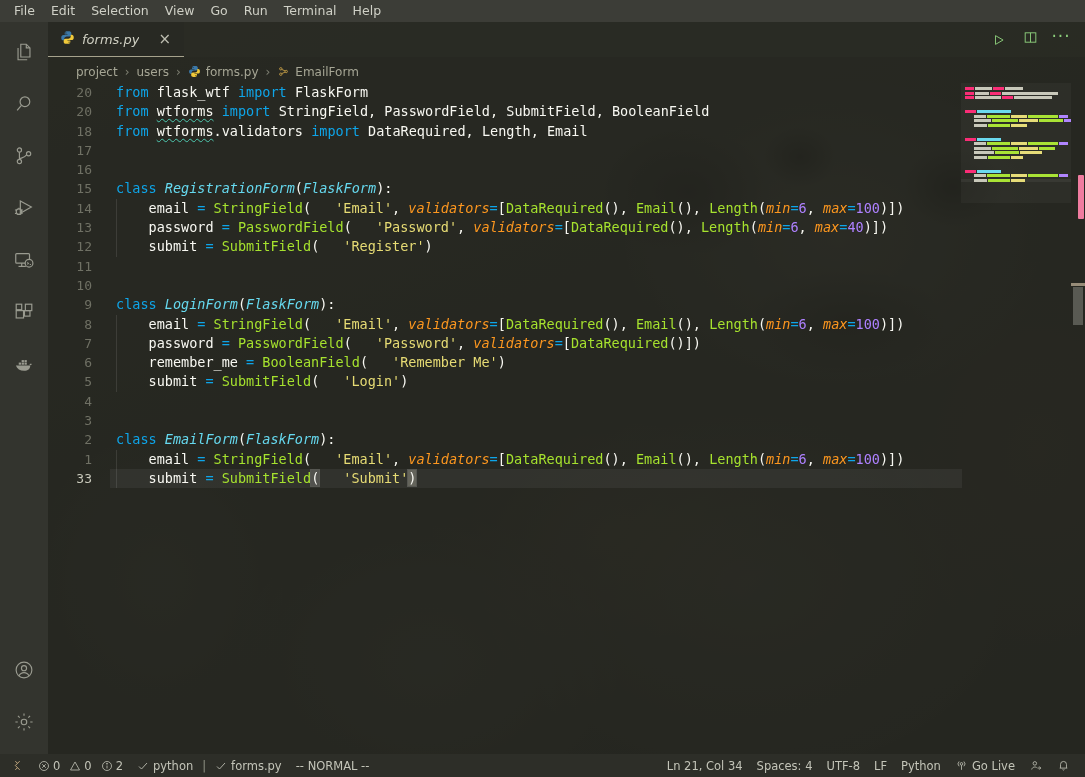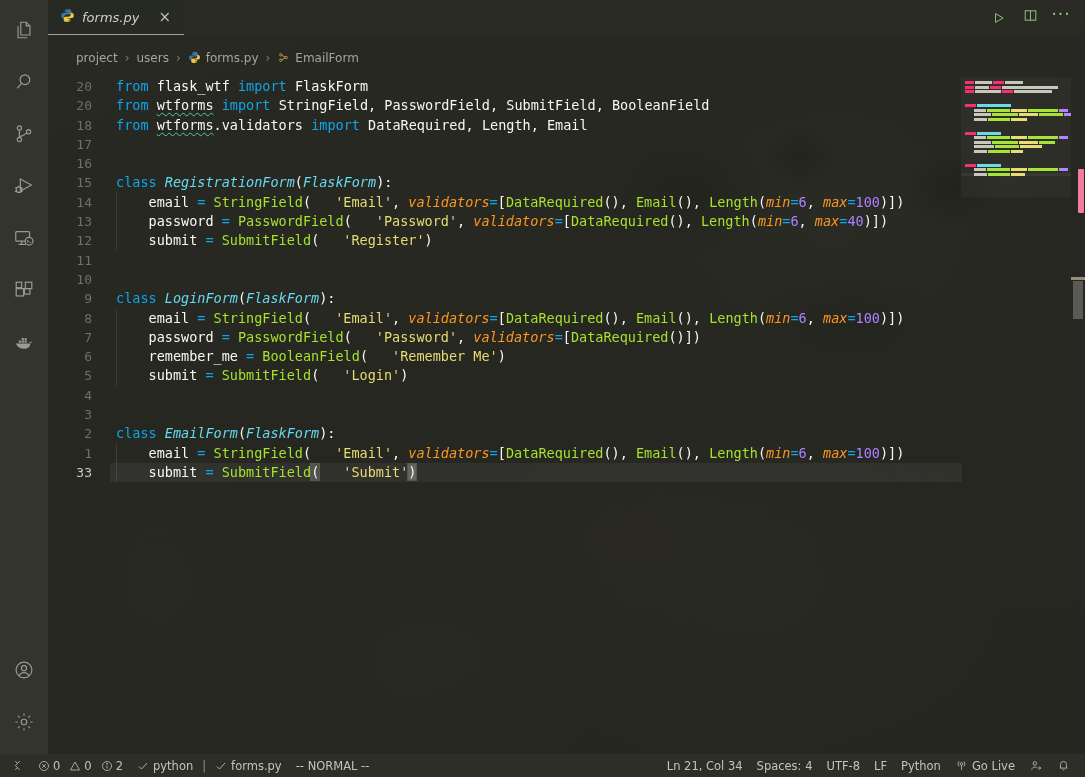--- a/index.html
+++ b/index.html
@@ -109,26 +109,25 @@
   }
   .tabactions .act {
     width: 28px; height: 28px; display: flex; align-items: center; justify-content: center;
     color: #8ccf7b; cursor: pointer; border-radius: 3px;
   }
   .tabactions .act.dots { font-size: 17px; letter-spacing: 1px; line-height: 10px; padding-bottom: 8px; }
 
   
   .breadcrumbs {
     height: 22px; flex: 0 0 22px;
-    display: flex; align-items: flex-start;
+    display: flex; align-items: flex-end;
     padding-left: 26px;
     font-size: 12px; color: #a6a695;
     position: relative; z-index: 5;
     gap: 0px;
-    margin-top: 16px;
   }
   .crumb { display: flex; align-items: center; gap: 5px; cursor: pointer; padding: 0 2px; }
   .sep { margin: 0 5px; color: #7f8073; font-size: 12px; }
 
   
   .codearea {
     flex: 1 1 auto; position: relative; min-height: 0; overflow: hidden;
     font-family: "DejaVu Sans Mono", "Liberation Mono", monospace;
     font-size: 13.5px;
     line-height: 19.3px;
@@ -218,20 +217,30 @@
 </head>
 <body>
 
 <div id="app">
 
   <div id="bg-photo">
     <div class="ph"></div>
     <div class="tint"></div>
   </div>
 
+  <div class="menubar">
+    <div class="mi">File</div>
+    <div class="mi">Edit</div>
+    <div class="mi">Selection</div>
+    <div class="mi">View</div>
+    <div class="mi">Go</div>
+    <div class="mi">Run</div>
+    <div class="mi">Terminal</div>
+    <div class="mi">Help</div>
+  </div>
 
   <div class="body">
 
     <div class="activitybar">
       <div class="top">
         <div class="ab-item">
           <span>
             <svg width="22" height="22" viewBox="0 0 24 24" fill="none" stroke="currentColor" stroke-width="1.25">
               <path d="M8.5 3.5h6l4 4v10h-10z"></path>
               <path d="M14.5 3.5v4h4"></path>

